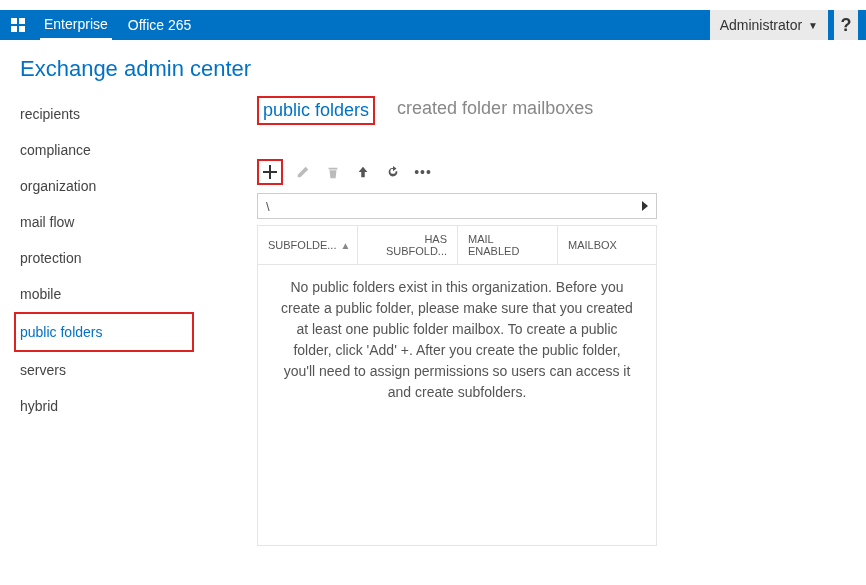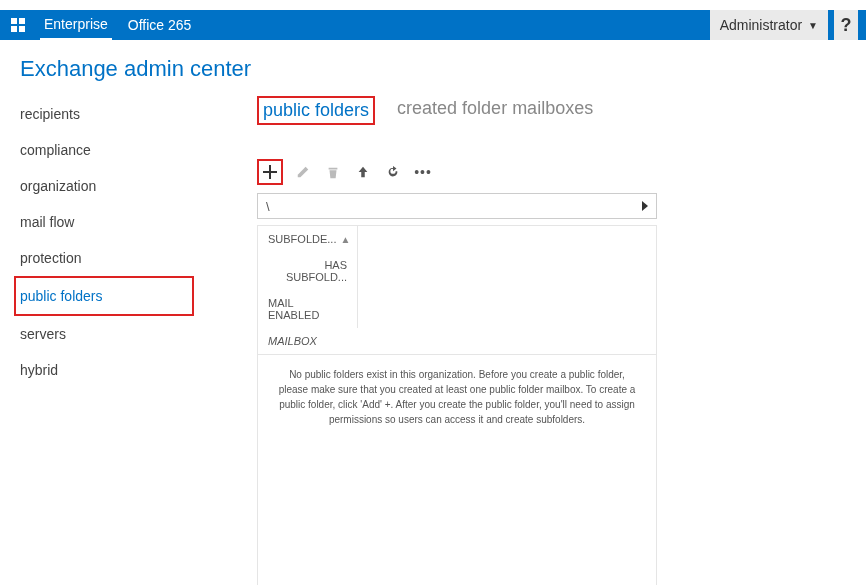--- a/index.html
+++ b/index.html
@@ -31,30 +31,30 @@
   .toolbar { display: flex; align-items: center; gap: 10px; margin-bottom: 8px; }
   .tool-btn { width: 20px; height: 20px; display:flex; align-items:center; justify-content:center; color:#555; cursor:pointer; font-size:16px; }
   .tool-btn.disabled { color:#bbb; cursor:default; }
   .tool-btn.highlighted { border: 2px solid #d22; padding:2px; width:26px; height:26px; }
   
   .path-bar { border:1px solid #ccc; height:26px; display:flex; align-items:center; justify-content:space-between; padding:0 2px 0 8px; width:400px; margin-bottom:6px; }
   .path-text { font-size:13px; color:#555; }
   .path-go { width:18px; height:18px; display:flex; align-items:center; justify-content:center; color:#333; cursor:pointer; }
   
   .table-wrap { border:1px solid #e5e5e5; width:400px; }
-  .table-head { display:flex; border-bottom:1px solid #e5e5e5;flex-direction:column; }
+  .table-head { display:flex; border-bottom:1px solid #e5e5e5; }
   .th { padding:7px 10px; font-size:11px; color:#555; border-right:1px solid #e5e5e5; text-transform:uppercase; display:flex; align-items:center; gap:4px; }
-  .th:last-child { border-right:none;font-style:italic; }
+  .th:last-child { border-right:none; }
   .th1 { width:100px; }
   .th2 { width:100px;text-align:right; }
   .th3 { width:100px; }
   .th4 { flex:1; }
   .sort-arrow { font-size:10px; color:#888; }
   
-  .empty-msg { padding: 12px 20px; font-size:10px; color:#555; text-align:center; line-height:1.5; min-height:280px; }
+  .empty-msg { padding: 12px 20px; font-size:14px; color:#555; text-align:center; line-height:1.5; min-height:280px; }
 </style>
 </head>
 <body>
 
 <div class="top-bar">
   <div class="top-left">
     <span class="top-logo">
       <svg width="16" height="16" viewBox="0 0 16 16">
           <rect x="1" y="1" width="6" height="6" fill="#fff"></rect>
           <rect x="9" y="1" width="6" height="6" fill="#fff"></rect>
@@ -76,20 +76,21 @@
 
 <div class="page-title">Exchange admin center</div>
 
 <div class="content">
   <div class="sidebar">
     <div class="side-item">recipients</div>
     <div class="side-item">compliance</div>
     <div class="side-item">organization</div>
     <div class="side-item">mail flow</div>
     <div class="side-item">protection</div>
+    <div class="side-item">mobile</div>
     <div class="side-item selected highlighted">public folders</div>
     <div class="side-item">servers</div>
     <div class="side-item">hybrid</div>
   </div>
 
   <div class="main">
     <div class="tabs">
       <span class="tab active highlighted">public folders</span>
       <span class="tab">created folder mailboxes</span>
     </div>

